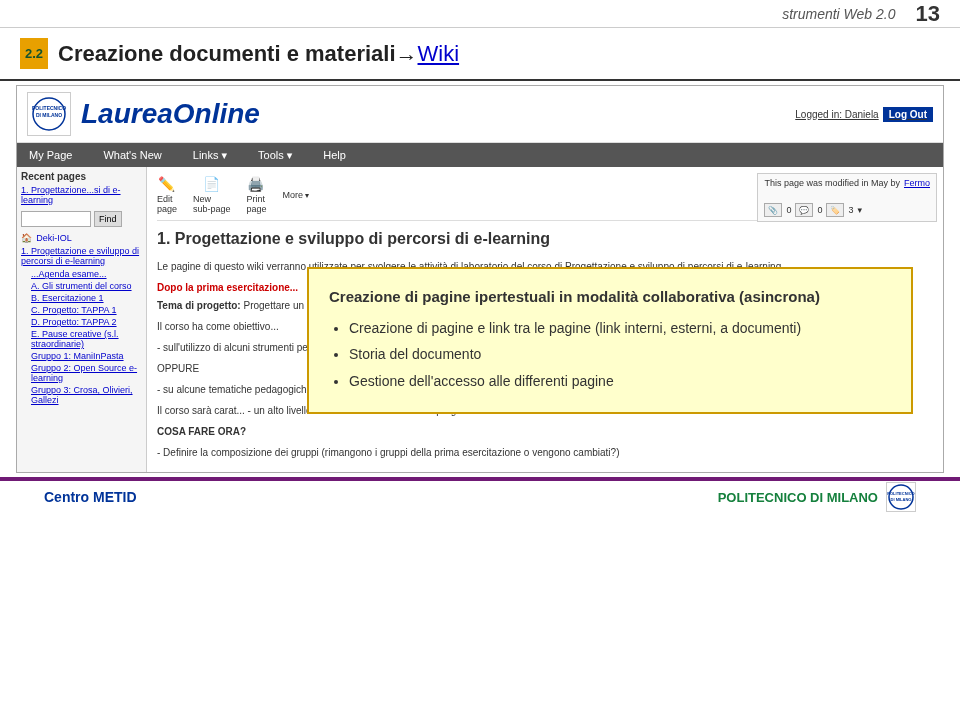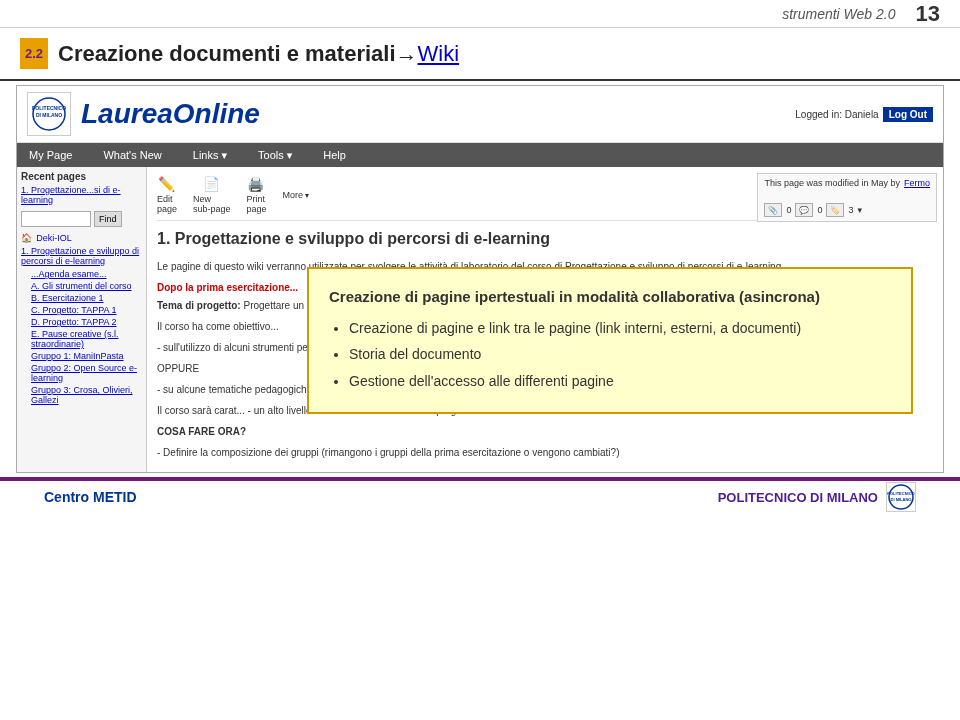--- a/index.html
+++ b/index.html
@@ -35,21 +35,21 @@
 
     
     .title-row {
       display: flex;
       align-items: center;
       padding: 10px 20px;
       border-bottom: 2px solid #333;
     }
     .badge-22 {
       background: #e8a000;
-      color: #701a75;
+      color: #14532d;
       font-size: 13px;
       font-weight: bold;
       padding: 8px 5px;
       margin-right: 10px;
       text-align: center;
     }
     .page-title-text {
       font-size: 22px;
       font-weight: bold;
       color: #222;
@@ -103,20 +103,21 @@
       color: #003399;
       margin-left: 10px;
     }
     .wiki-login-bar {
       margin-left: auto;
       font-size: 10px;
       color: #333;
       display: flex;
       align-items: center;
       gap: 4px;
+      text-decoration: underline;
     }
     .logout-btn {
       background: #003399;
       color: #fff;
       padding: 2px 6px;
       font-size: 10px;
       font-weight: bold;
       cursor: pointer;
     }
 
@@ -345,21 +346,21 @@
       color: #003399;
     }
     .footer-right {
       display: flex;
       align-items: center;
       gap: 8px;
     }
     .footer-polimi-text {
       font-size: 13px;
       font-weight: bold;
-      color: #4c1d95;
+      color: #15803d;
     }
     .footer-polimi-logo {
       width: 30px;
       height: 30px;
       border: 1px solid #ccc;
       display: flex;
       align-items: center;
       justify-content: center;
       font-size: 6px;
       font-weight: bold;

